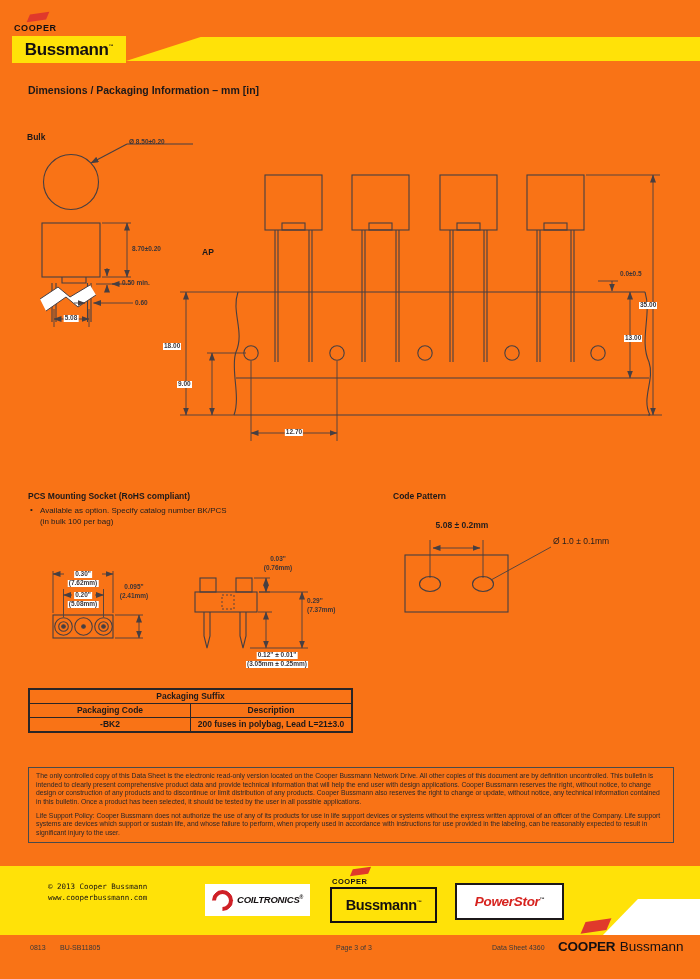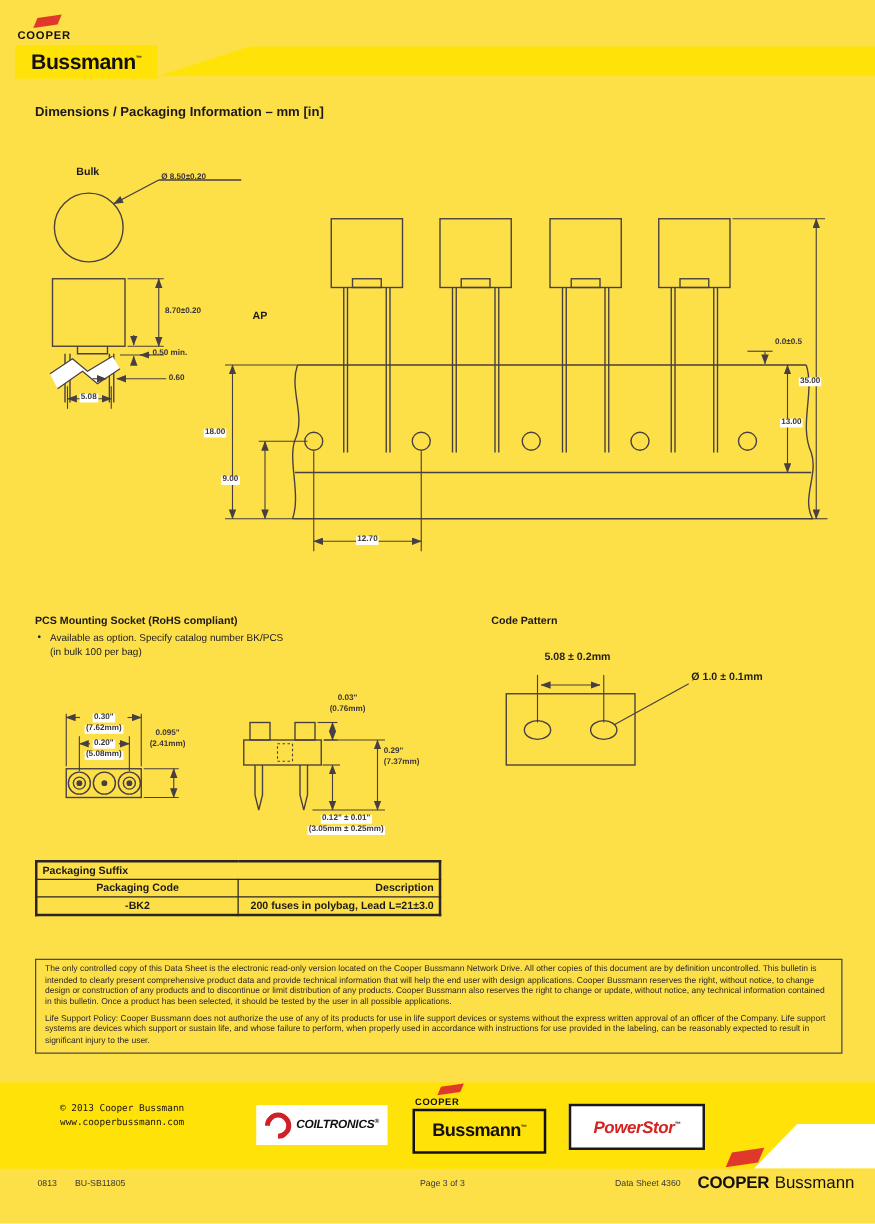--- a/index.html
+++ b/index.html
@@ -1,38 +1,38 @@
 <!DOCTYPE html>
 <html><head>
 <meta charset="utf-8">
 <style>
   html,body{margin:0;padding:0;background:#fff;}
-  #page{position:relative;width:700px;height:979px;background:#fde047;overflow:hidden;
+  #page{position:relative;width:700px;height:979px;background:#f97316;overflow:hidden;
         font-family:"Liberation Sans",sans-serif;color:#221e1f;}
   .abs{position:absolute;}
   .lbl{position:absolute;font-size:6.5px;font-weight:bold;color:#3c3538;white-space:nowrap;line-height:1;}
   .bg{background:#fff;padding:0 1px;}
   .ctr{transform:translateX(-50%);}
   .h{position:absolute;font-weight:bold;font-size:8.5px;color:#1d191a;white-space:nowrap;}
   .small{font-size:8px;font-weight:normal;color:#242021;}
   .flag{position:absolute;background:#e0392b;transform:skewX(-30deg) rotate(-9deg);}
   svg.draw{position:absolute;left:0;top:0;}
   
   .cooper-txt{position:absolute;font-size:9px;font-weight:bold;letter-spacing:.6px;color:#141011;}
   .buss-box{position:absolute;background:#ffe208;display:flex;align-items:center;justify-content:center;}
   .buss-word{font-weight:bold;letter-spacing:-.4px;color:#141011;}
   .wedge{position:absolute;background:#ffe208;clip-path:polygon(0 100%,13% 0,100% 0,100% 100%);}
   
   table.pkg{position:absolute;left:28px;top:688px;width:325px;border-collapse:collapse;
             font-size:8.5px;color:#1d191a;table-layout:fixed;}
   table.pkg td,table.pkg th{border:1px solid #2b2526;height:13px;padding:0 4px;line-height:1;}
   table.pkg{border:2px solid #2b2526;}
-  table.pkg .ttl{text-align:left;font-weight:bold;}
+  table.pkg .ttl{text-align:center;font-weight:bold;}
   table.pkg .code{width:84px;text-align:center;font-weight:bold;}
-  table.pkg .desc{text-align:right;font-weight:bold;}
+  table.pkg .desc{text-align:center;font-weight:bold;}
   
   .disc{position:absolute;left:28px;top:767px;width:630px;border:1px solid #4a4a4a;
         padding:4px 7px 5px 7px;font-size:6.8px;line-height:1.27;color:#2b2729;}
   .disc p{margin:0 0 5px 0;}
   .disc p:last-child{margin:0;}
   
   .band{position:absolute;left:0;top:866px;width:700px;height:69px;background:#ffe208;}
   .notch{position:absolute;left:603px;top:899px;width:97px;height:36px;background:#fff;
          clip-path:polygon(0 100%,36% 0,100% 0,100% 100%);}
   .copyright{position:absolute;left:48px;top:882px;font-family:"DejaVu Sans Mono",monospace;
@@ -205,21 +205,21 @@
         <line x1="266" y1="578" x2="266" y2="592" marker-start="url(#ar)" marker-end="url(#ar)"></line>
         <line x1="259" y1="592" x2="308" y2="592"></line>
           <line x1="250" y1="648" x2="308" y2="648"></line>
         <line x1="302" y1="592" x2="302" y2="648" marker-start="url(#ar)" marker-end="url(#ar)"></line>
         <line x1="258" y1="612" x2="272" y2="612"></line>
         <line x1="266" y1="612" x2="266" y2="648" marker-start="url(#ar)" marker-end="url(#ar)"></line>
       </g>
     </g>
   </svg>
 
-  <div class="h" style="left:27px;top:132px;margin-left:34px;">Bulk</div>
+  <div class="h" style="left:27px;top:132px;">Bulk</div>
   <span class="lbl" style="left:129px;top:139px;">Ø 8.50±0.20</span>
   <span class="lbl" style="left:132px;top:246px;">8.70±0.20</span>
   <span class="lbl" style="left:122px;top:280px;">0.50 min.</span>
   <span class="lbl" style="left:135px;top:300px;">0.60</span>
   <span class="lbl ctr bg" style="left:71px;top:315px;">5.08</span>
 
   <div class="h" style="left:202px;top:247px;">AP</div>
   <span class="lbl" style="left:620px;top:271px;">0.0±0.5</span>
   <span class="lbl bg" style="left:639px;top:302px;">35.00</span>
   <span class="lbl bg" style="left:624px;top:335px;">13.00</span>
@@ -240,21 +240,21 @@
   <span class="lbl ctr" style="left:134px;top:593px;">(2.41mm)</span>
   <span class="lbl ctr" style="left:278px;top:556px;">0.03"</span>
   <span class="lbl ctr" style="left:278px;top:565px;">(0.76mm)</span>
   <span class="lbl" style="left:307px;top:598px;">0.29"</span>
   <span class="lbl" style="left:307px;top:607px;">(7.37mm)</span>
   <span class="lbl ctr bg" style="left:277px;top:652px;">0.12" ± 0.01"</span>
   <span class="lbl ctr bg" style="left:277px;top:661px;">(3.05mm ± 0.25mm)</span>
 
   <div class="h" style="left:393px;top:491px;">Code Pattern</div>
   <span class="abs" style="left:462px;top:520px;transform:translateX(-50%);font-size:8.5px;font-weight:600;white-space:nowrap;">5.08 ± 0.2mm</span>
-  <span class="abs" style="left:553px;top:536px;font-size:8.5px;font-weight:700;white-space:nowrap;">Ø 1.0 ± 0.1mm</span>
+  <span class="abs" style="left:553px;top:536px;font-size:8.5px;font-weight:400;white-space:nowrap;">Ø 1.0 ± 0.1mm</span>
 
   <table class="pkg">
     <tbody>
         <tr>
           <td colspan="2" class="ttl">Packaging Suffix</td>
         </tr>
     <tr>
       <td class="code">Packaging Code</td>
       <td class="desc">Description</td>
     </tr>

